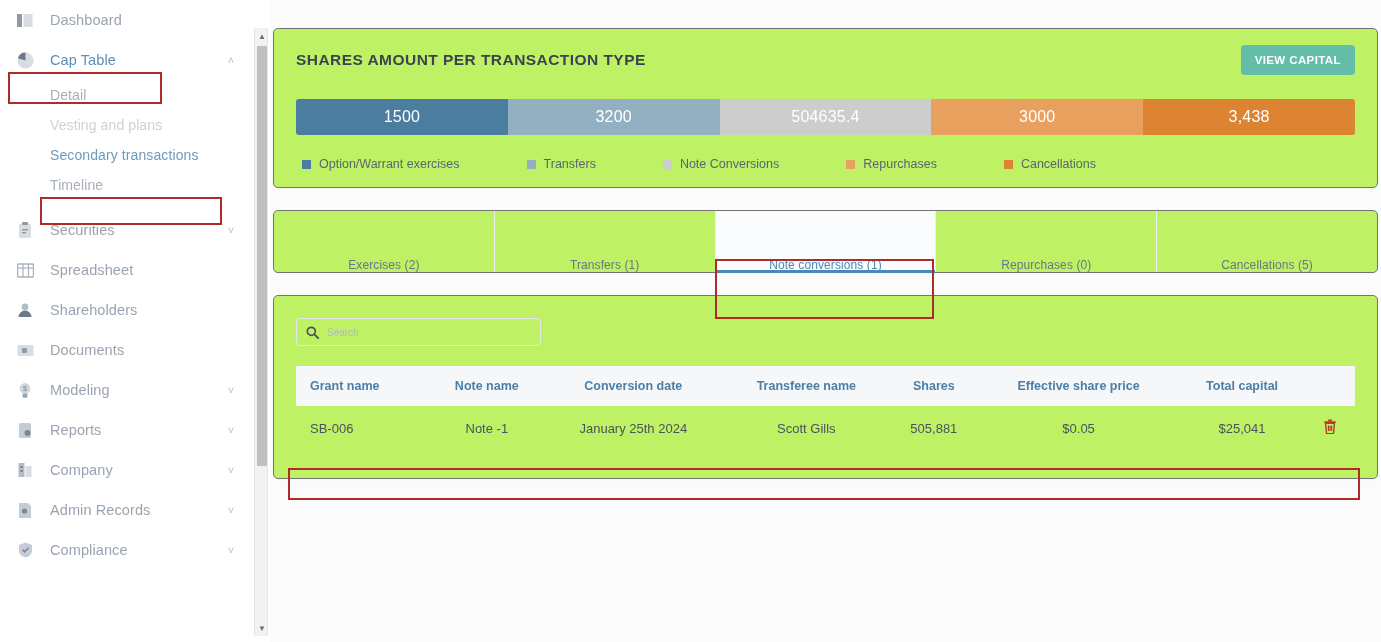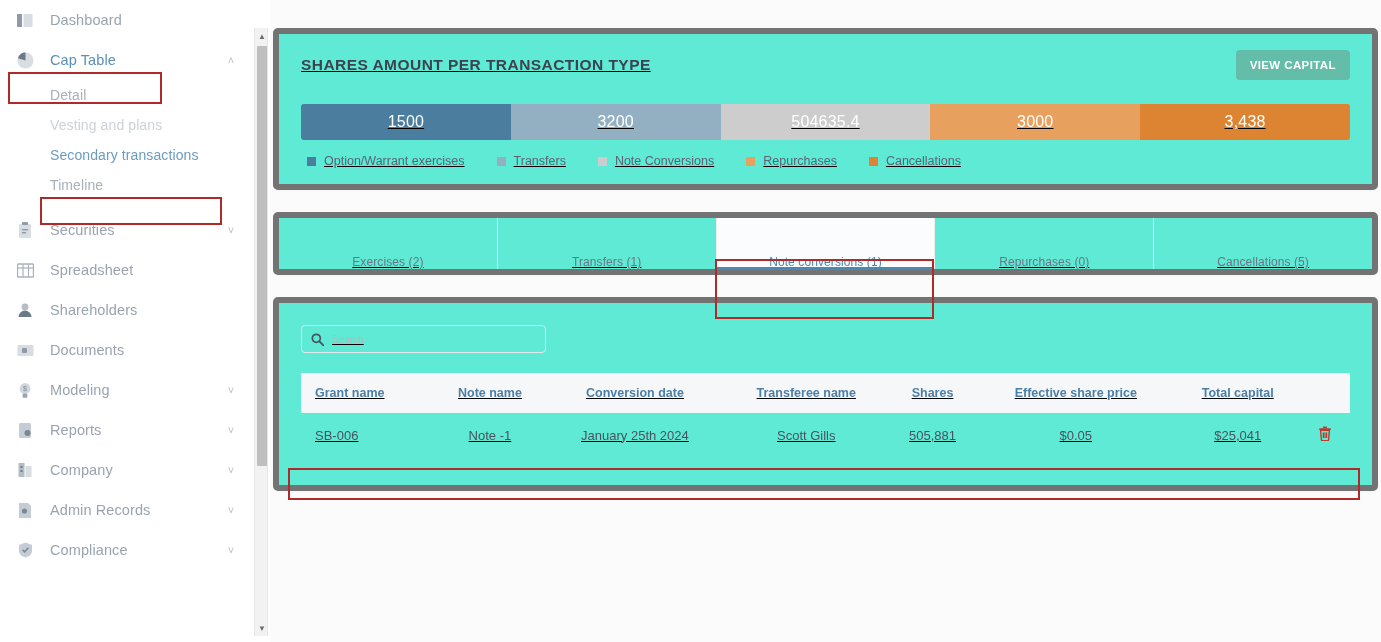--- a/index.html
+++ b/index.html
@@ -81,25 +81,24 @@
   }
 
   
   #main {
     position: absolute; left: 270px; top: 0;
     width: 1111px; height: 642px;
     background: #fbfbfc;
     padding: 28px 3px 0 3px;
   }
   .card {
-    background: #5eead4;
-    border: 6px solid #737373;
+    background: #bef264;
+    border: 1px solid #737373;
     border-radius: 5px;
     box-shadow: 0 1px 2px rgba(0,0,0,.03);
-    text-decoration: underline;
   }
 
   
   #chart-card { padding: 22px 22px 16px 22px; position: relative; }
   #chart-title {
     font-size: 15.5px; font-weight: bold;
     letter-spacing: .45px;
     color: #3b4350;
   }
   #view-capital-btn {
@@ -121,23 +120,24 @@
     overflow: hidden;
   }
   #stacked-bar .seg {
     flex: 1 1 0;
     display: flex; align-items: center; justify-content: center;
     color: #ffffff;
     font-size: 16px;
     letter-spacing: .2px;
   }
   #legend {
-    margin-top: 14px;
+    margin-top: 22px;
     display: flex; align-items: center;
     padding-left: 6px;
+    gap: 35px;
   }
   #legend .lg {
     display: flex; align-items: center;
     margin-right: 32px;
     font-size: 12.5px; color: #5a6474;
   }
   #legend .sw {
     width: 9px; height: 9px; margin-right: 8px;
     display: inline-block;
   }

